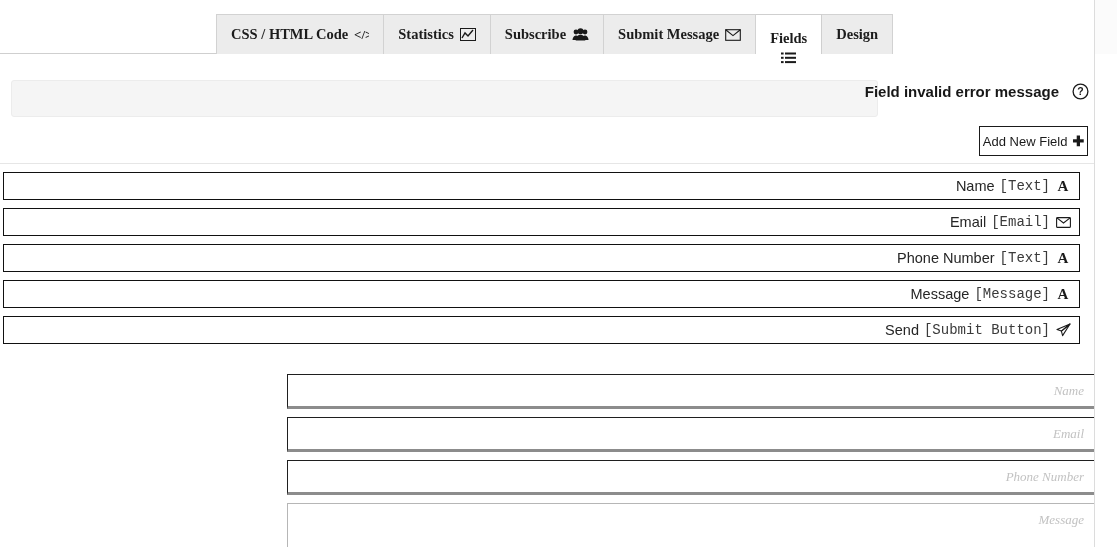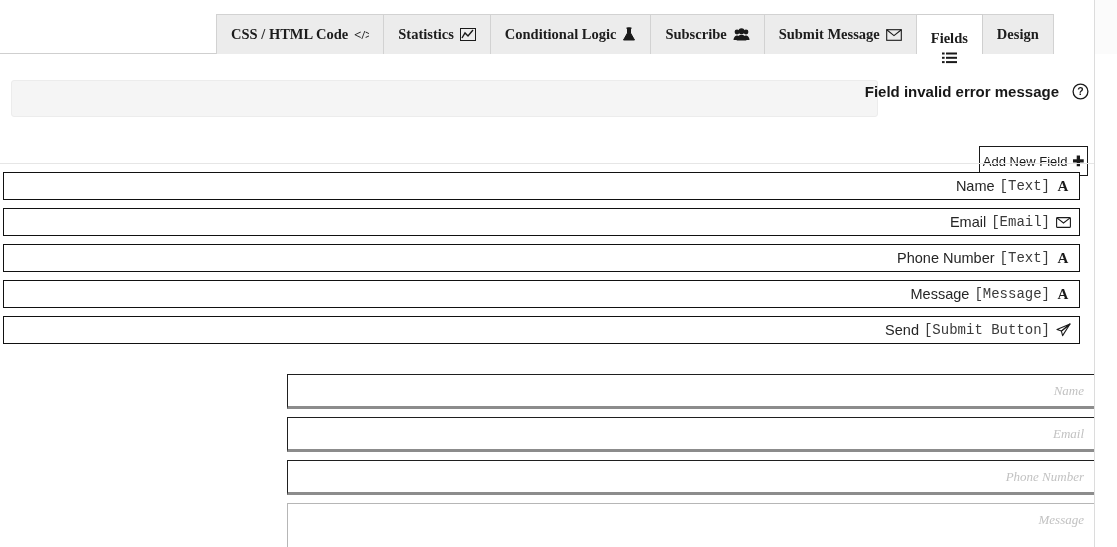--- a/index.html
+++ b/index.html
@@ -115,21 +115,20 @@
     border: 1.5px solid #1a1a1a;
     display: flex;
     align-items: center;
     justify-content: center;
     gap: 5px;
     font-size: 13px;
     font-family: "Liberation Sans", sans-serif;
     color: #1a1a1a;
     cursor: pointer;
     white-space: nowrap;
-    margin-top: 20px;
   }
   .plus-icon { font-weight: bold; font-size: 14px; line-height: 1; }
 
   .hr-divider {
     position: absolute;
     left: 0; top: 163px;
     width: 1095px;
     height: 1px;
     background: #e6e6e6;
   }
@@ -264,29 +263,20 @@
     <div class="tab">
       <span>Statistics</span>
       <span class="ico">
         <svg width="16" height="13" viewBox="0 0 16 13">
           <rect x="0.5" y="0.5" width="15" height="12" fill="none" stroke="#1a1a1a" stroke-width="1"></rect>
           <polyline points="2,10 5,5 8,8 13,2" fill="none" stroke="#1a1a1a" stroke-width="1.4"></polyline>
         </svg>
       </span>
     </div>
 
-    <div class="tab">
-      <span>Conditional Logic</span>
-      <span class="ico">
-        <svg width="14" height="15" viewBox="0 0 14 15">
-          <path d="M5.5 1 L5.5 6 L1.5 13 L12.5 13 L8.5 6 L8.5 1 Z" fill="#1a1a1a" stroke="#1a1a1a" stroke-width="1" stroke-linejoin="round"></path>
-          <rect x="4.5" y="0.5" width="5" height="1.4" fill="#1a1a1a"></rect>
-        </svg>
-      </span>
-    </div>
 
 
     <div class="tab">
       <span>Subscribe</span>
       <span class="ico">
         <svg width="17" height="13" viewBox="0 0 17 13">
           <circle cx="4" cy="4" r="2.4" fill="#1a1a1a"></circle>
           <circle cx="13" cy="4" r="2.4" fill="#1a1a1a"></circle>
           <circle cx="8.5" cy="3.2" r="3" fill="#1a1a1a"></circle>
           <path d="M0.5 12 C0.5 8.6 3 7.4 4 7.4 C5 7.4 7.5 8.6 7.5 12 Z" fill="#1a1a1a"></path>

